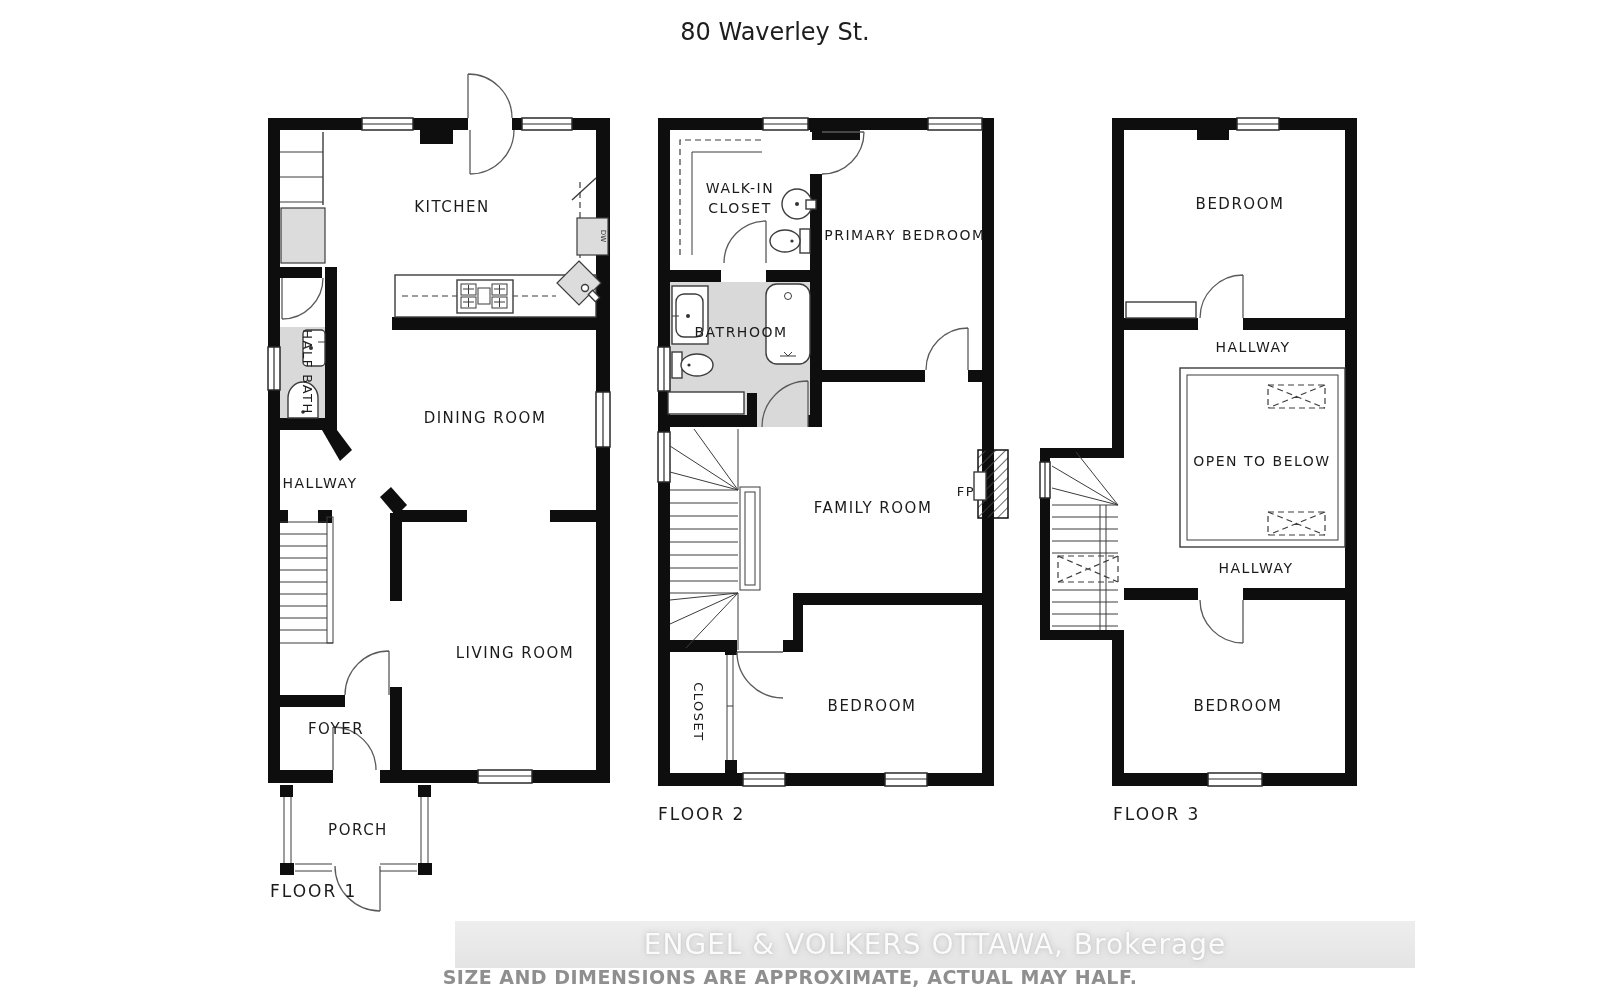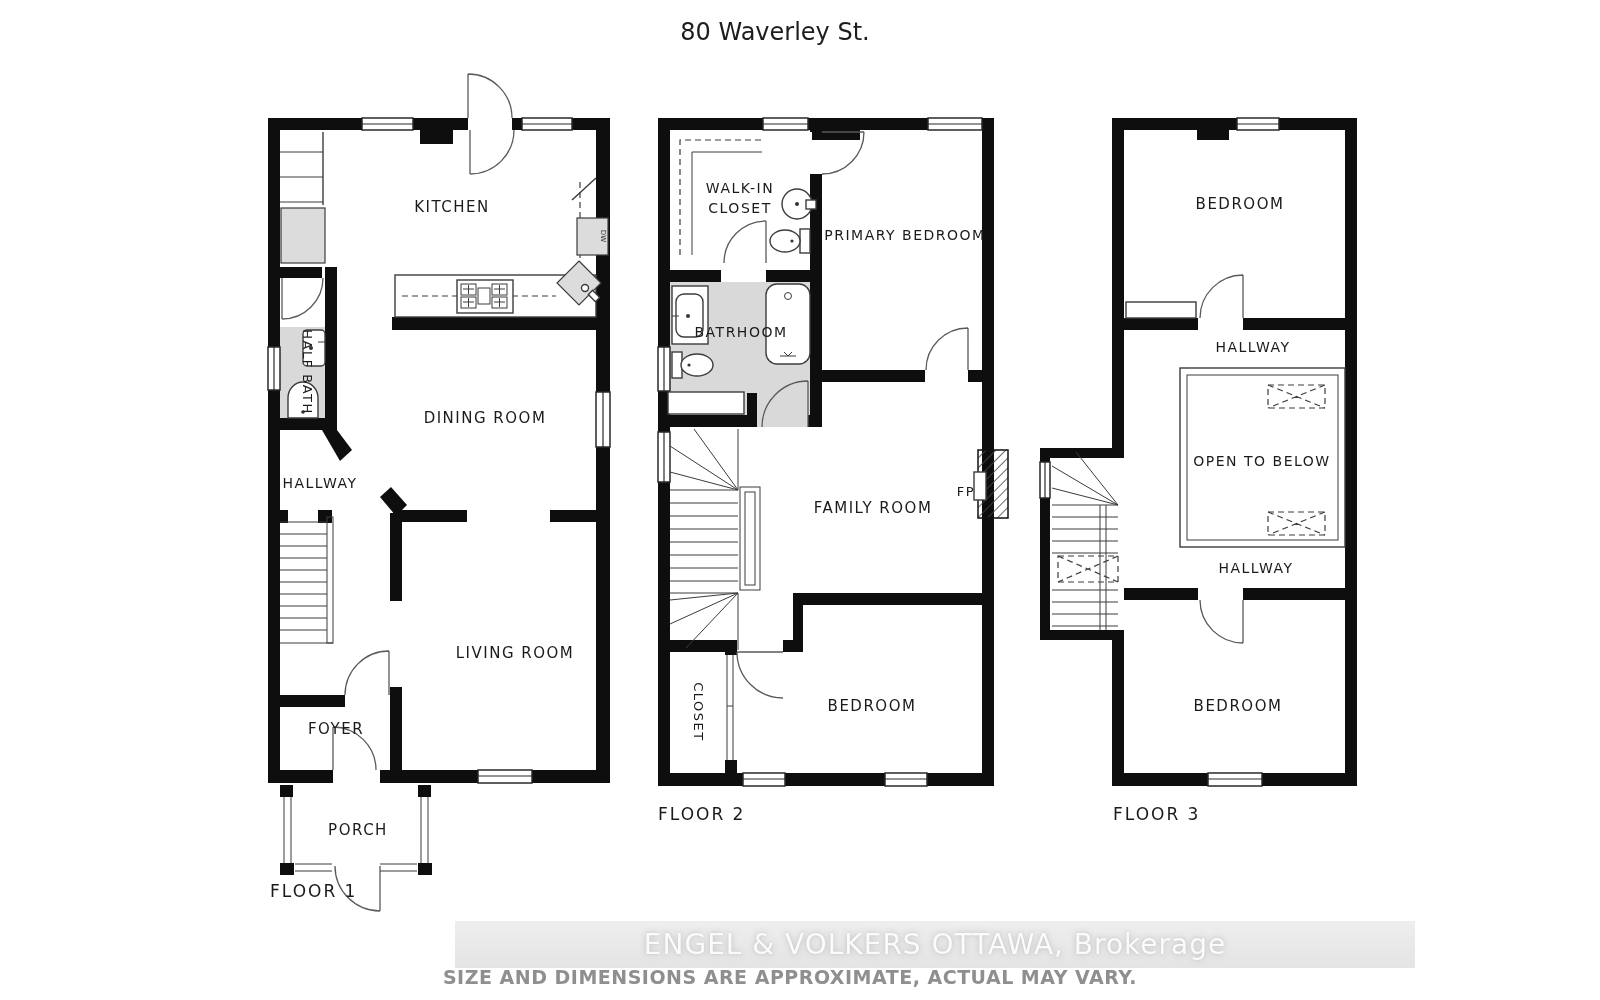--- a/index.html
+++ b/index.html
@@ -363,14 +363,14 @@
       <text class="lbl" x="1240" y="209">BEDROOM</text>
       <text class="lbl lbl14" x="1253" y="352">HALLWAY</text>
       <text class="lbl lbl14" x="1262" y="466">OPEN TO BELOW</text>
       <text class="lbl lbl14" x="1256" y="573">HALLWAY</text>
       <text class="lbl" x="1238" y="711">BEDROOM</text>
       <text class="cap" x="1113" y="820">FLOOR 3</text>
     </g>
   </svg>
 
   <div class="wm-band">ENGEL &amp; VOLKERS OTTAWA, Brokerage</div>
-  <div class="wm-tag">SIZE AND DIMENSIONS ARE APPROXIMATE, ACTUAL MAY VARY.</div>
+  <div class="wm-tag">SIZE AND DIMENSIONS ARE APPROXIMATE, ACTUAL MAY HALF.</div>
 </div>
 
 </body></html>

